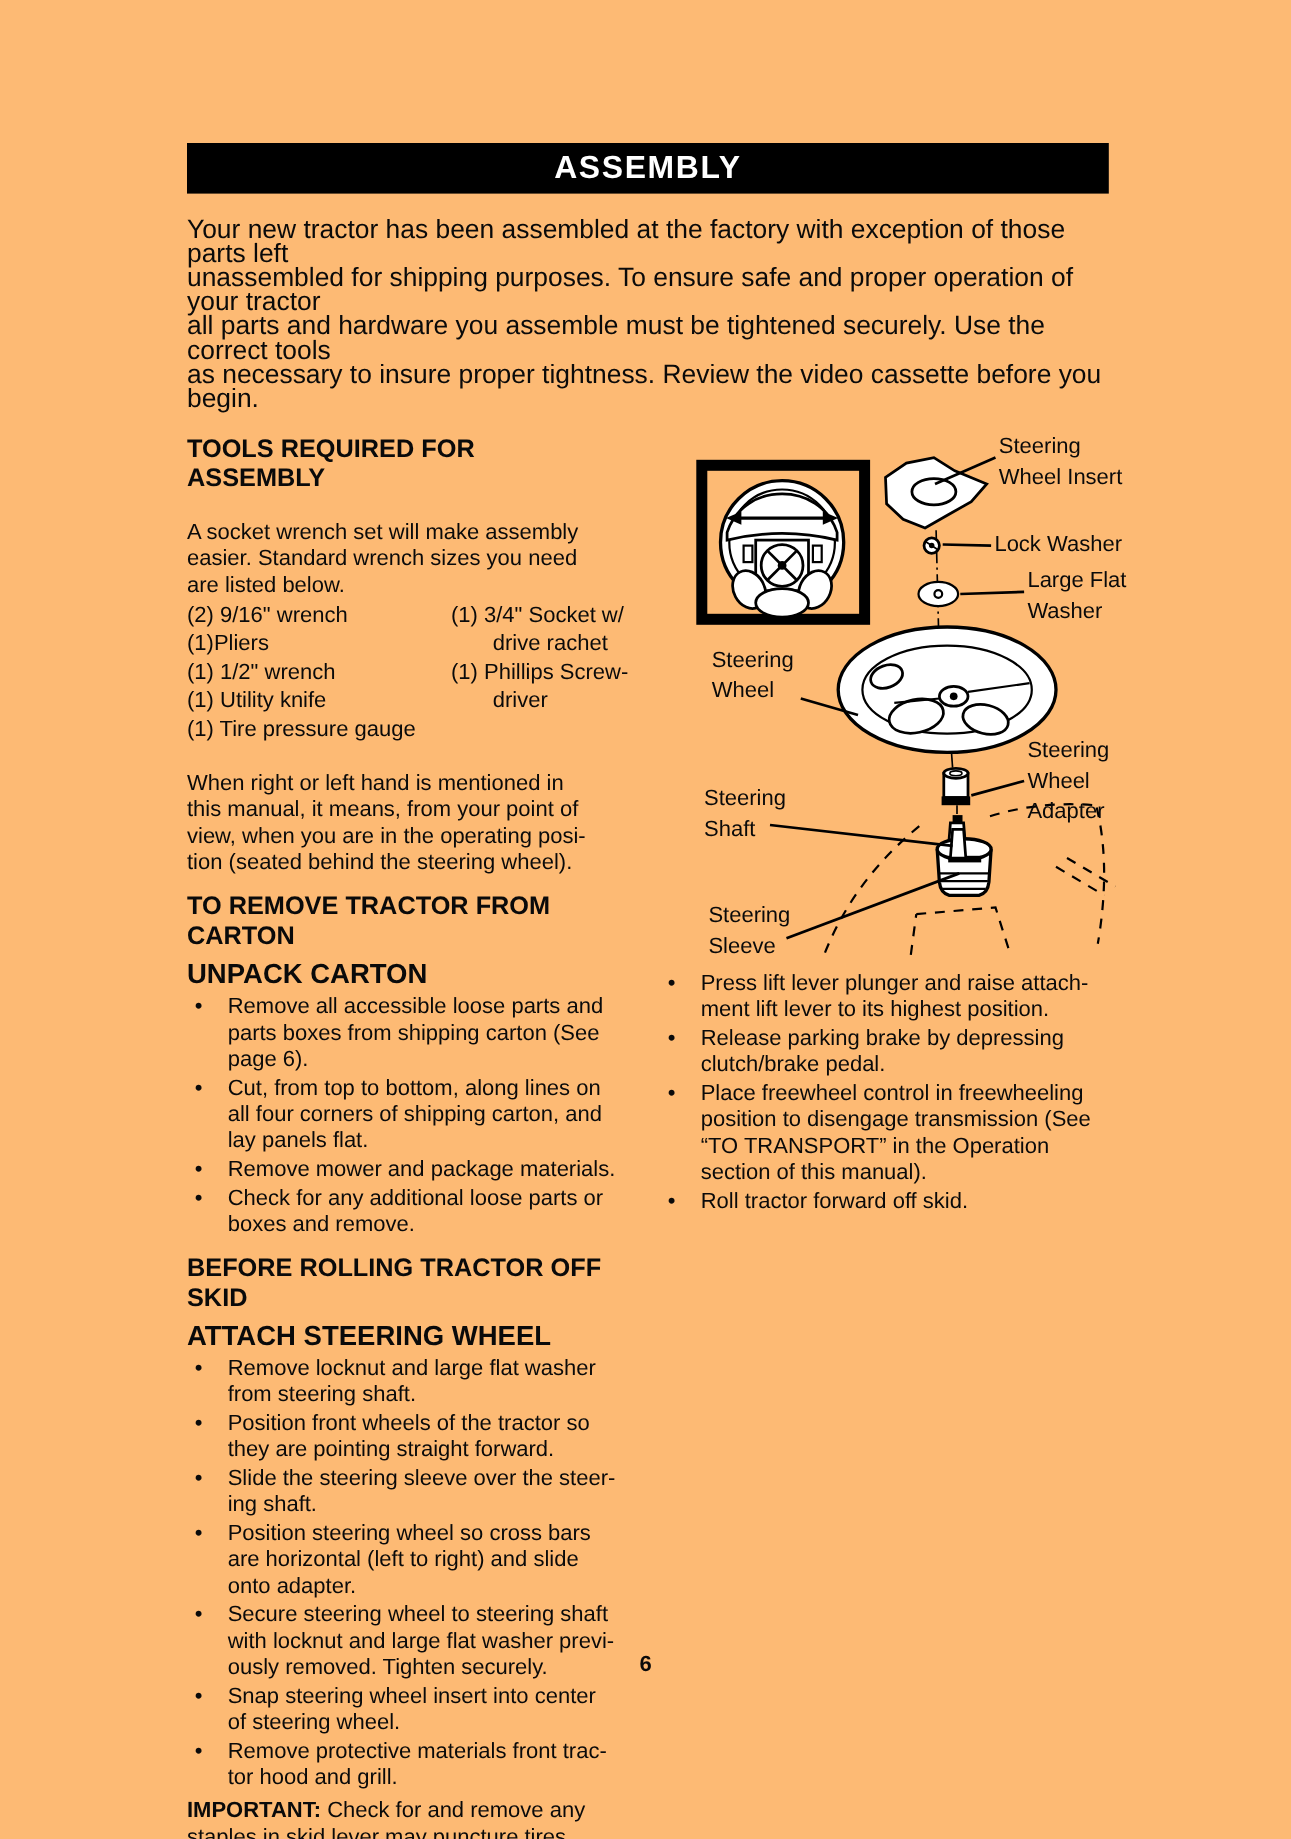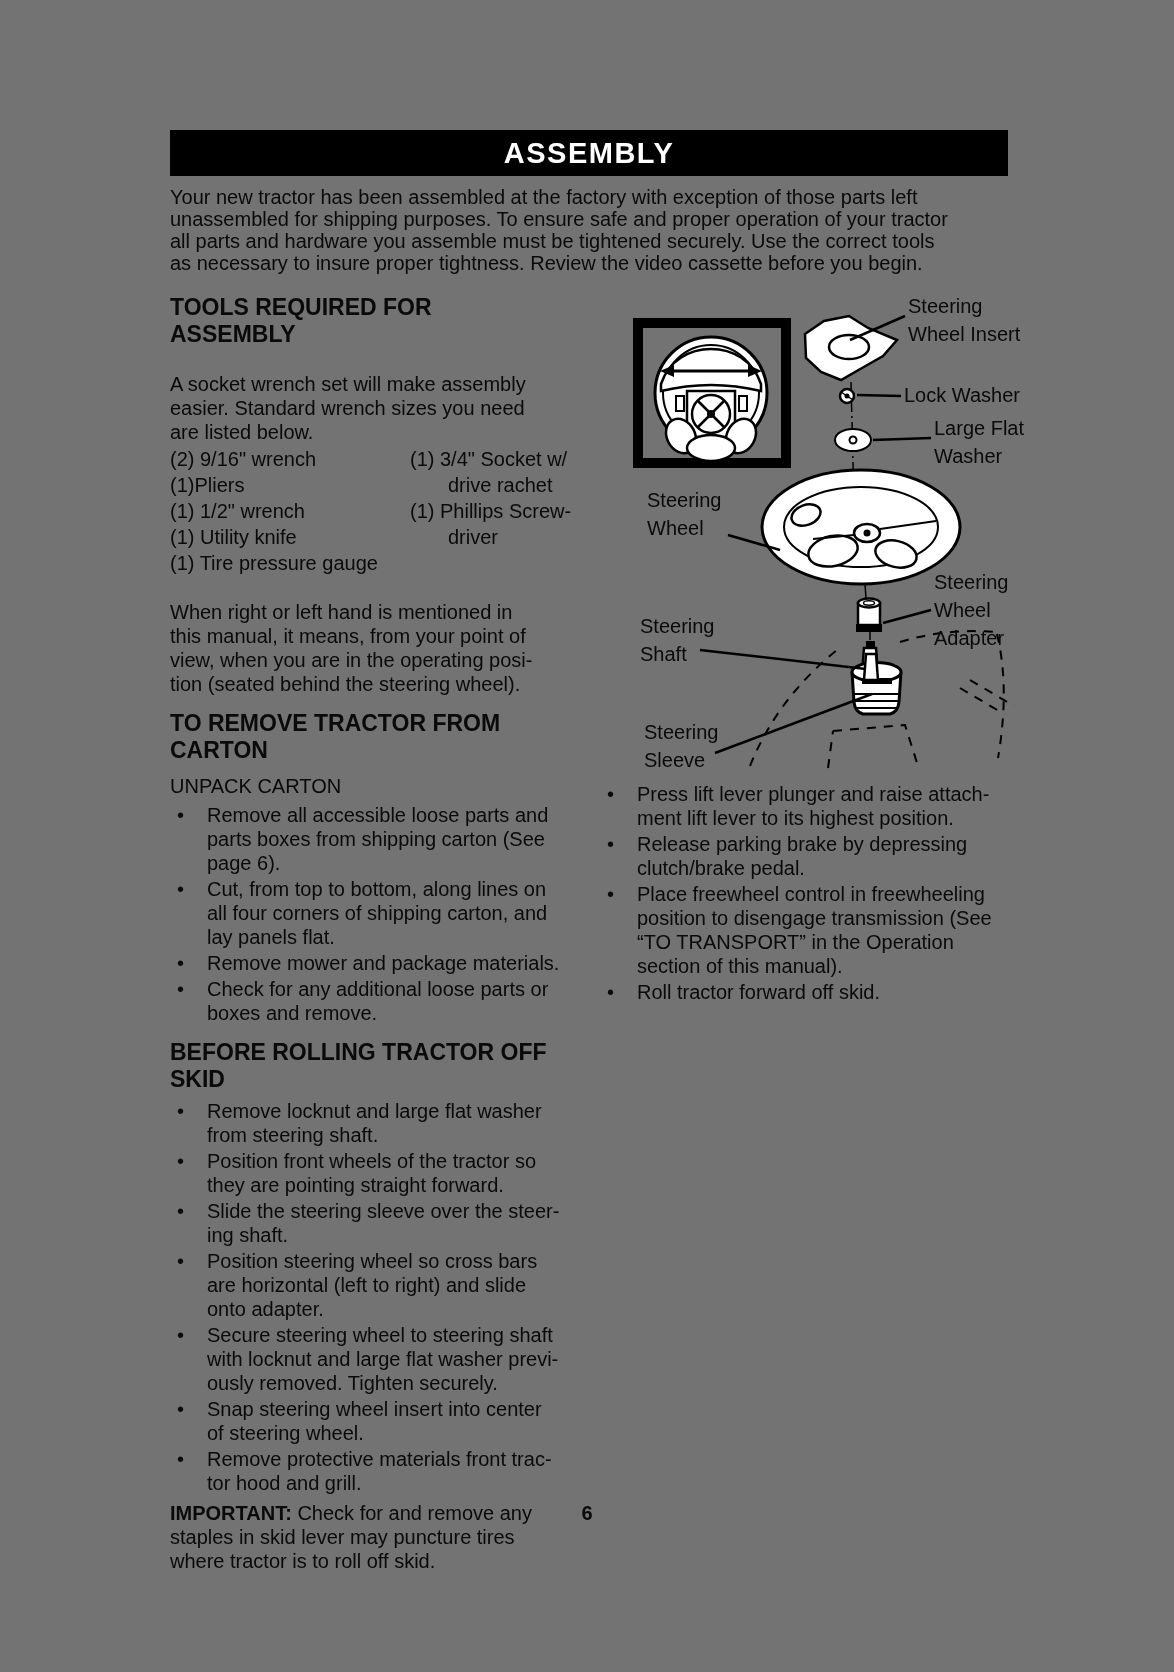--- a/index.html
+++ b/index.html
@@ -1,36 +1,36 @@
 <!DOCTYPE html>
 <html><head>
 <meta charset="utf-8">
 <style>
   html,body { margin:0; padding:0; background:#e8e8e8; }
   .page {
-    position:relative; width:1174px; height:1672px; background:#737373;
+    position:relative; width:1174px; height:1672px; background:#fdba74;
     font-family:"Liberation Sans","DejaVu Sans",sans-serif; color:#0a0a0a;
     margin:0 auto; overflow:hidden;
   }
   .content { position:absolute; left:170px; top:130px; width:838px; }
   .titlebar {
     background:#000; color:#fff; height:46px; display:flex;
     align-items:center; justify-content:center;
   }
   .titlebar .title { font-size:29px; font-weight:bold; letter-spacing:1.5px; }
-  .intro { margin-top:10px; font-size:20px; line-height:22px; white-space:pre-line; }
+  .intro { margin-top:22px; font-size:24px; line-height:22px; white-space:pre-line; }
   .cols { display:flex; margin-top:14px; }
   .col-left  { width:408px; margin-right:22px; }
   .col-right { width:408px; position:relative; }
   .h2 {
     font-size:23px; line-height:27px; font-weight:bold;
     white-space:pre-line; margin:14px 0 6px 0;
   }
   .h2.first { margin-top:6px; }
-  .h3 { font-size:20px; line-height:25px; font-weight:normal; margin:10px 0 4px 0; }
+  .h3 { font-size:25px; line-height:25px; font-weight:bold; margin:10px 0 4px 0; }
   .body-text { font-size:20px; line-height:24px; white-space:pre-line;margin-top:24px; }
   .tools-table { margin-top:2px; font-size:20px; line-height:26px; }
   .tools-row { display:flex; }
   .tools-row .tl { width:240px; flex:0 0 240px; }
   .tools-row .tr { flex:1; }
   .tools-row .tr.cont { padding-left:38px; }
   ul.bullets { list-style:none; margin:2px 0 6px 0; padding:0; font-size:20px; line-height:24px; }
   ul.bullets li { display:flex; margin:0 0 2px 0; }
   ul.bullets .marker { flex:0 0 30px; padding-left:7px; }
   ul.bullets .btxt { flex:1; white-space:pre-line; }
@@ -130,20 +130,21 @@
             </li>
           <li>
               <span class="marker">•</span>
               <span class="btxt">Check for any additional loose parts or
 boxes and remove.</span>
             </li>
         </ul>
 
         <div class="h2">BEFORE ROLLING TRACTOR OFF
 SKID</div>
+        <div class="h3">ATTACH STEERING WHEEL</div>
         <ul class="bullets">
           <li>
               <span class="marker">•</span>
               <span class="btxt">Remove locknut and large flat washer
 from steering shaft.</span>
             </li>
           <li>
               <span class="marker">•</span>
               <span class="btxt">Position front wheels of the tractor so
 they are pointing straight forward.</span>

